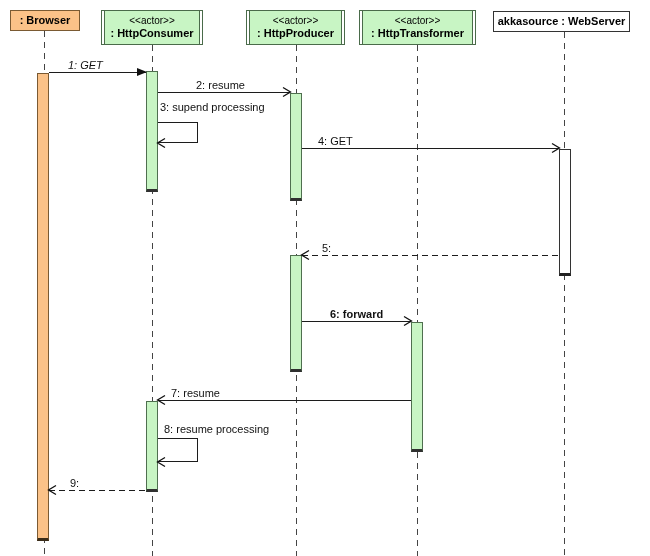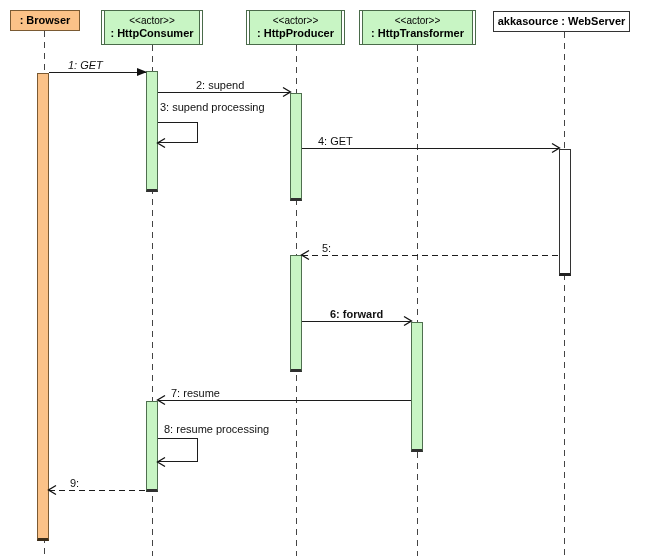--- a/index.html
+++ b/index.html
@@ -108,21 +108,21 @@
   <div class="msg" style="left:49px; top:72px; width:97px;">
     <span class="head-filled-right"></span>
   </div>
   <span class="msg-label" style="left:68px; top:59px;font-style:italic;">1: GET</span>
 
   <div class="msg" style="left:158px; top:92px; width:132px;">
     <svg class="ah right" viewBox="0 0 12 12">
         <path d="M3 1.5 L10.5 6 L3 10.5" fill="none" stroke="#111" stroke-width="1.3"></path>
       </svg>
   </div>
-  <span class="msg-label" style="left:196px; top:79px;">2: supend</span>
+  <span class="msg-label" style="left:196px; top:79px;">2: resume</span>
 
   <div class="loop" style="left:158px; top:122px; width:40px; height:21px;">
     <svg class="ah loopleft" viewBox="0 0 12 12">
         <path d="M9 1.5 L1.5 6 L9 10.5" fill="none" stroke="#111" stroke-width="1.3"></path>
       </svg>
   </div>
   <span class="msg-label" style="left:160px; top:101px;">3: supend processing</span>
 
   <div class="msg" style="left:302px; top:148px; width:257px;">
     <svg class="ah right" viewBox="0 0 12 12">

